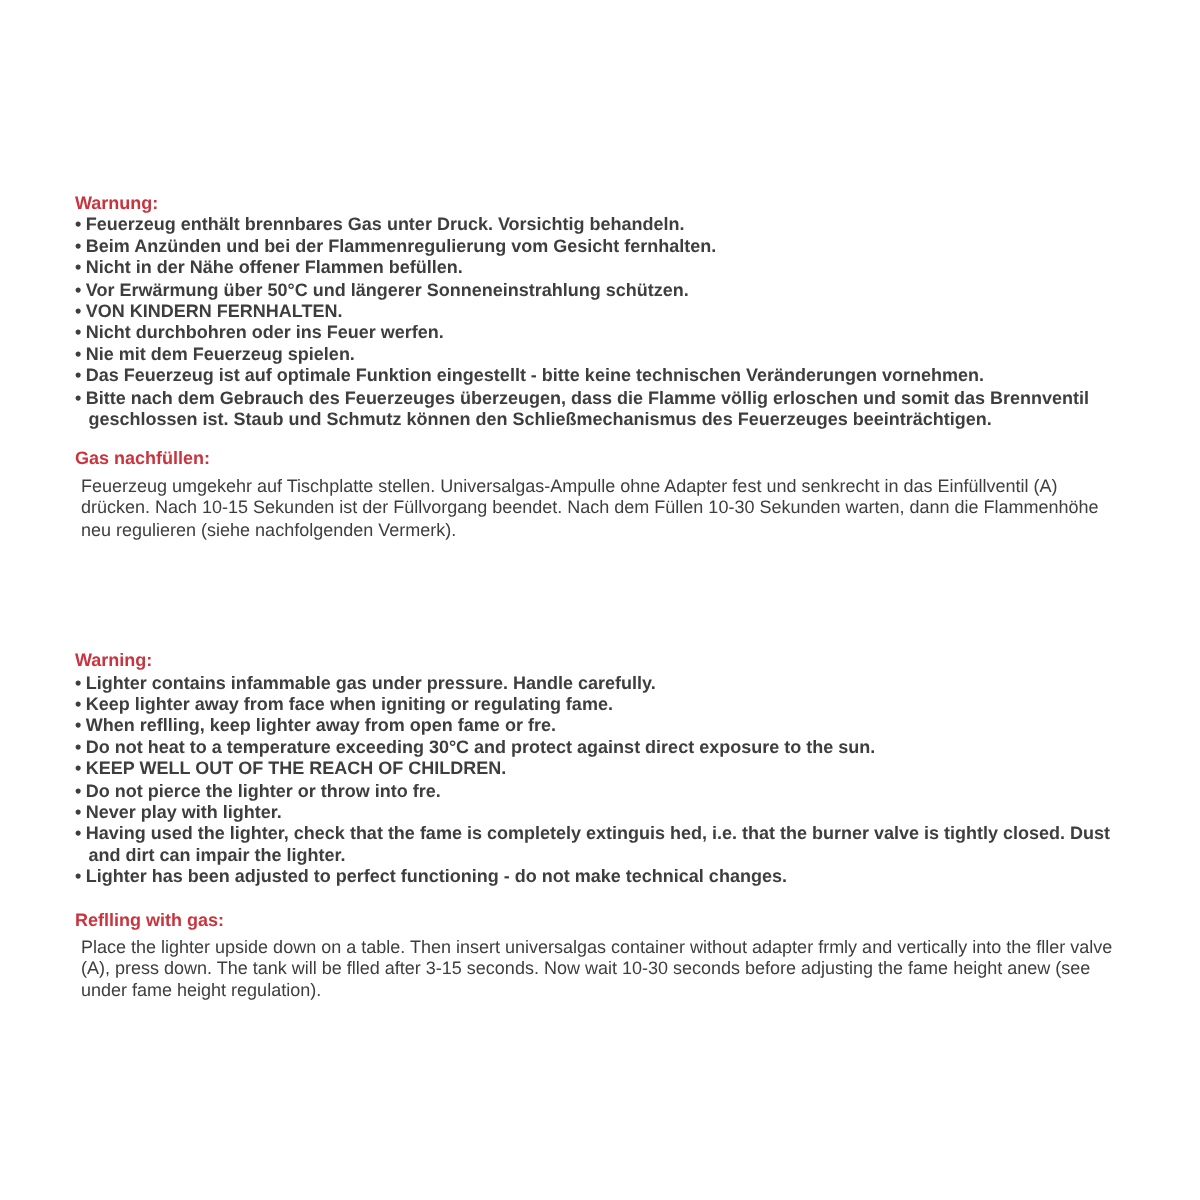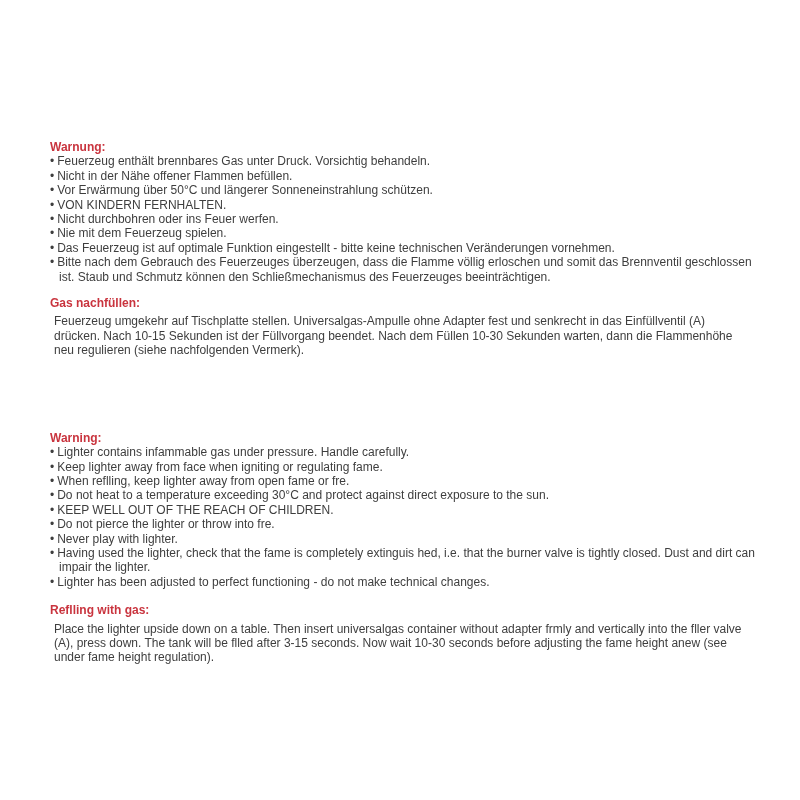--- a/index.html
+++ b/index.html
@@ -17,59 +17,61 @@
     background: var(--bg);
     position: relative;
     overflow: hidden;
     font-family: "Liberation Sans", "DejaVu Sans", sans-serif;
     color: var(--ink);
     -webkit-font-smoothing: antialiased;
   }
   .doc {
     position: absolute;
     left: 50px;
-    top: 140px;
+    top: 128px;
     width: 708px;
     font-size: 12px;
     line-height: 14.4px;
   }
   section { margin: 0; }
   .sec-gap-small  { margin-top: 12px; }
   .sec-gap-large  { margin-top: 73px; }
   .sec-gap-medium { margin-top: 14px; }
   .heading {
     margin: 0;
     font-size: 12px;
     line-height: 14.4px;
     font-weight: bold;
     color: var(--red);
   }
   .bullets { margin: 0; }
   .bullet-line {
     padding-left: 9px;
     text-indent: -9px;
+    font-weight: bold;
   }
   .bullet-marker {
     margin-right: 3px;
   }
   .para {
     margin: 4px;
   }
 </style>
 </head>
 <body>
 
 <div class="doc">
 
   <section>
     <h2 class="heading">Warnung:</h2>
     <div class="bullets">
 
         <div class="bullet-line"><span class="bullet-marker">•</span><span>Feuerzeug enthält brennbares Gas unter Druck. Vorsichtig behandeln.</span></div>
 
+        <div class="bullet-line"><span class="bullet-marker">•</span><span>Beim Anzünden und bei der Flammenregulierung vom Gesicht fernhalten.</span></div>
 
         <div class="bullet-line"><span class="bullet-marker">•</span><span>Nicht in der Nähe offener Flammen befüllen.</span></div>
 
         <div class="bullet-line"><span class="bullet-marker">•</span><span>Vor Erwärmung über 50°C und längerer Sonneneinstrahlung schützen.</span></div>
 
         <div class="bullet-line"><span class="bullet-marker">•</span><span>VON KINDERN FERNHALTEN.</span></div>
 
         <div class="bullet-line"><span class="bullet-marker">•</span><span>Nicht durchbohren oder ins Feuer werfen.</span></div>
 
         <div class="bullet-line"><span class="bullet-marker">•</span><span>Nie mit dem Feuerzeug spielen.</span></div>

